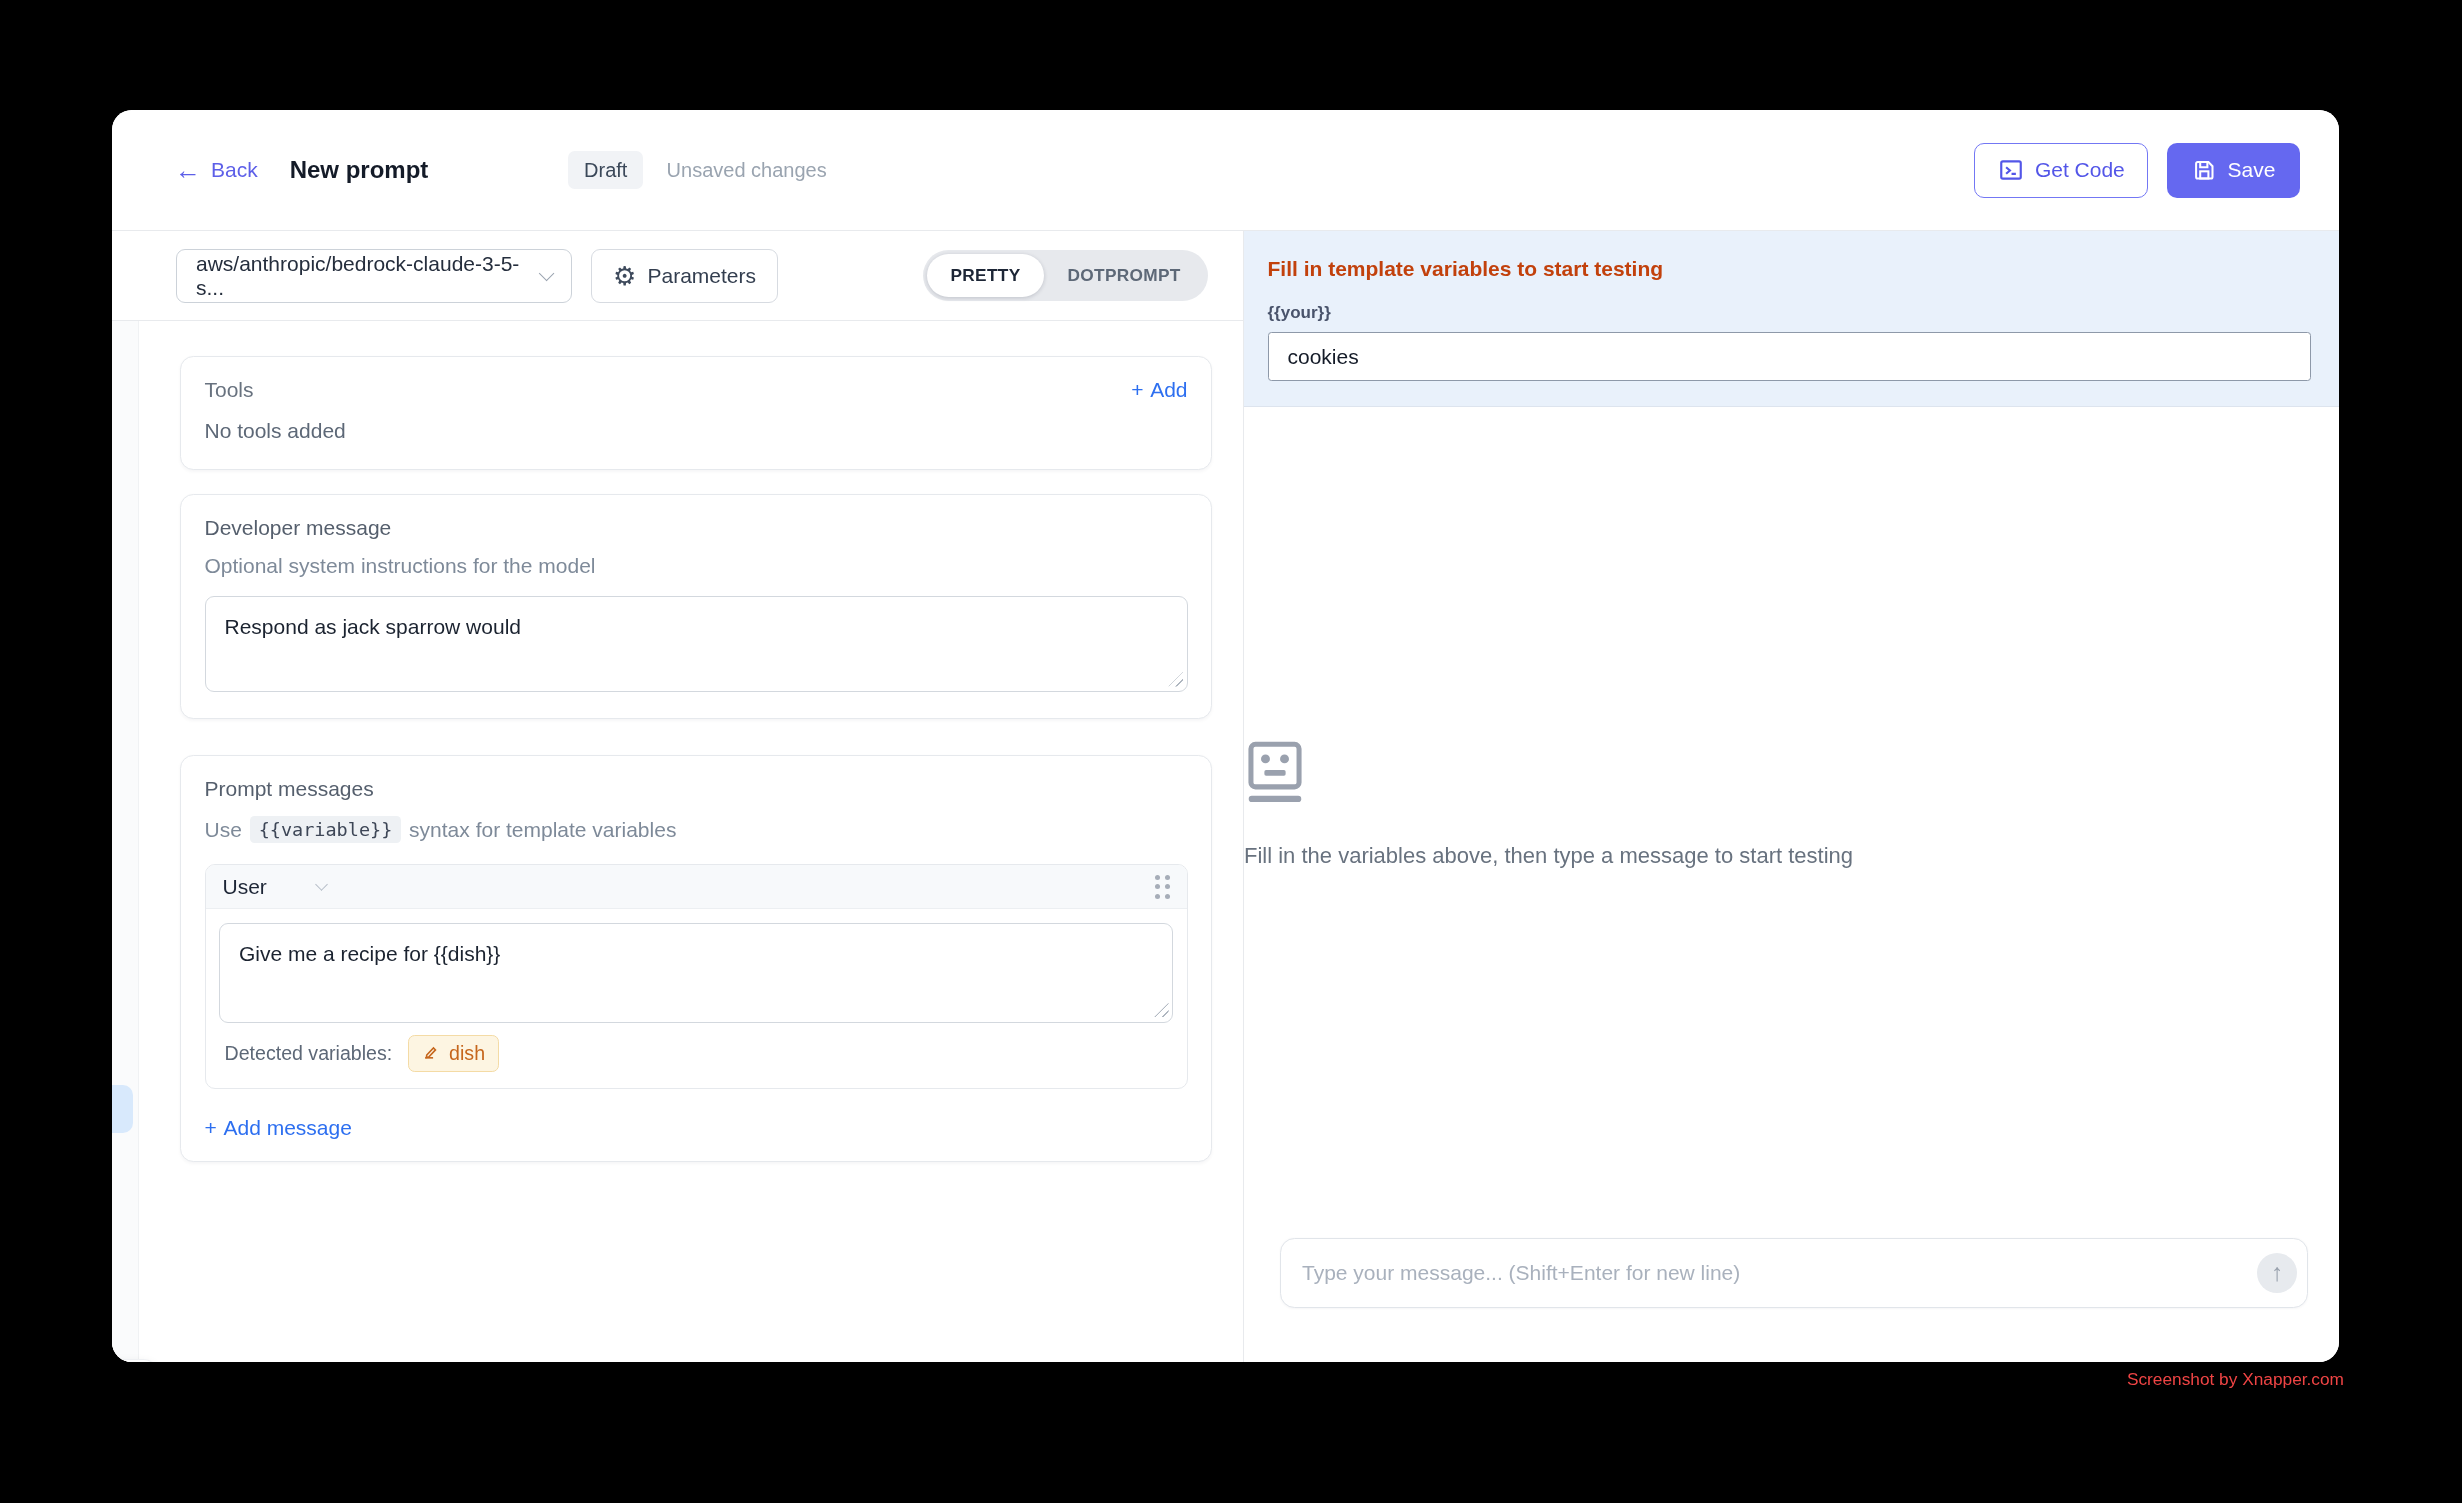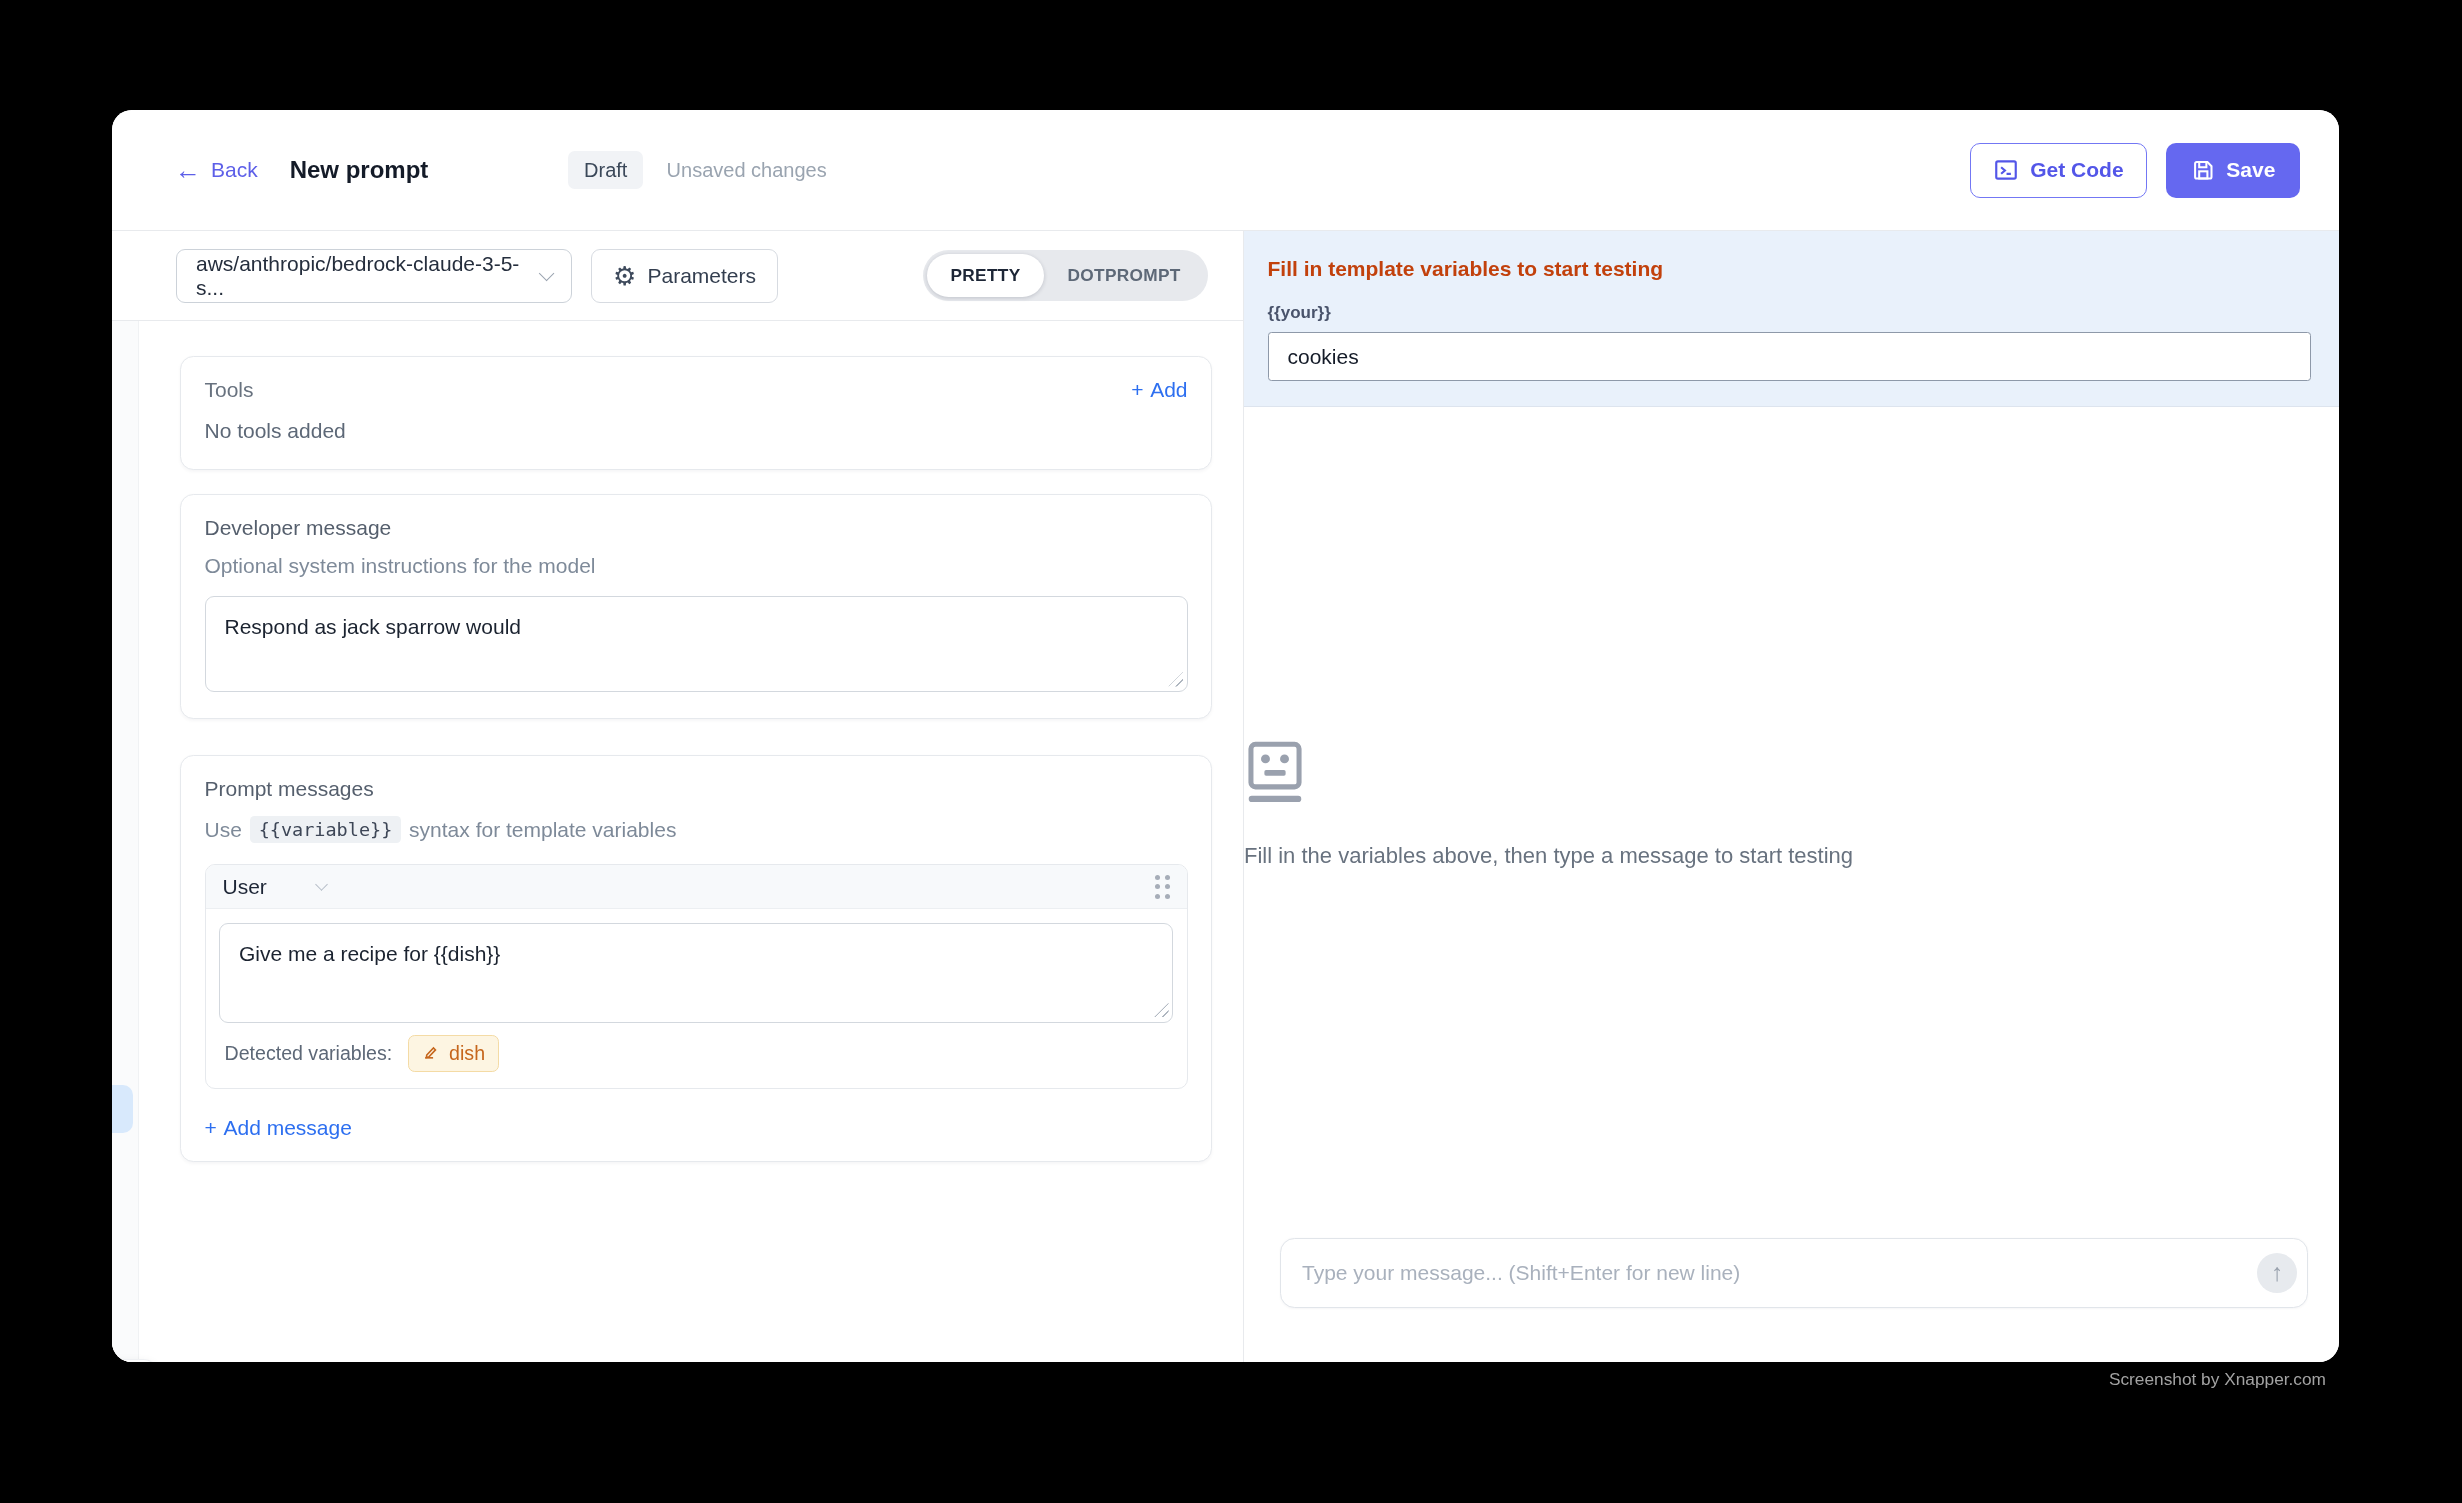--- a/index.html
+++ b/index.html
@@ -28,21 +28,21 @@
   }
   .back-link { display:flex; align-items:center; gap:10px; color:#5d5fe8; font-size:21px; cursor:pointer; }
   .back-link .arrow { font-size:26px; line-height:1; }
   .page-title { font-size:24px; font-weight:700; color:#141b28; margin-left:32px; }
   .draft-badge {
     margin-left:140px; background:#f1f3f6; color:#3b4859;
     font-size:20px; padding:7.8px 15.7px; border-radius:6.7px;
   }
   .unsaved { margin-left:23.5px; color:#9aa4b0; font-size:20px; }
   .topbar .spacer { flex:1; }
-  .btn { display:flex; align-items:center; gap:11.2px; height:55px; border-radius:10px; font-size:21px; font-weight:700; cursor:pointer; }
+  .btn { display:flex; align-items:center; gap:11.2px; height:55px; border-radius:10px; font-size:21px; font-weight:400; cursor:pointer; }
   .btn-outline { border:1.7px solid #7377f4; color:#5356e8; background:#fff; padding:0 22.4px; }
   .btn-fill { background:#6568f0; color:#fff; border:none; padding:0 24.6px; margin-left:19px; }
   .btn svg { display:block; }
   
   .content { flex:1; display:flex; min-height:0; }
   .left-panel { width:1132px; flex:0 0 1132px; border-right:1.1px solid #e8eaed; position:relative; background:#fff; }
   .left-toolbar {
     height:90px; display:flex; align-items:center;
     padding:0 35px 0 64px; border-bottom:1.1px solid #e8eaed;
   }
@@ -130,21 +130,21 @@
     flex:0 0 auto; margin:0 31px 54px 36px; height:70px;
     border:1.1px solid #e1e5ea; border-radius:14.6px; box-shadow:0 0.6px 2.2px rgba(15,23,42,.04);
     display:flex; align-items:center; padding:0 10px 0 21px; background:#fff;
   }
   .chat-input { flex:1; border:none; outline:none; font-size:21px; color:#1b2330; font-family:"Liberation Sans", sans-serif; background:transparent; }
   .chat-input::placeholder { color:#a9b1bd; }
   .send-btn {
     width:40px; height:40px; border-radius:50%; background:#e7eaee; border:none;
     display:flex; align-items:center; justify-content:center; color:#99a1ad; font-size:24.6px; cursor:pointer;
   }
-  .watermark { position:absolute; right:136px; top:1369px; color:#a3a3a3; font-size:17.3px; font-weight:500; }
+  .watermark { position:absolute; right:118px; top:1369px; color:#ef4444; font-size:17.3px; font-weight:500; }
 </style>
 </head>
 <body>
 
 <div class="window">
 
   <div class="topbar">
     <div class="back-link">
       <span class="arrow">←</span>
       <span>Back</span>

